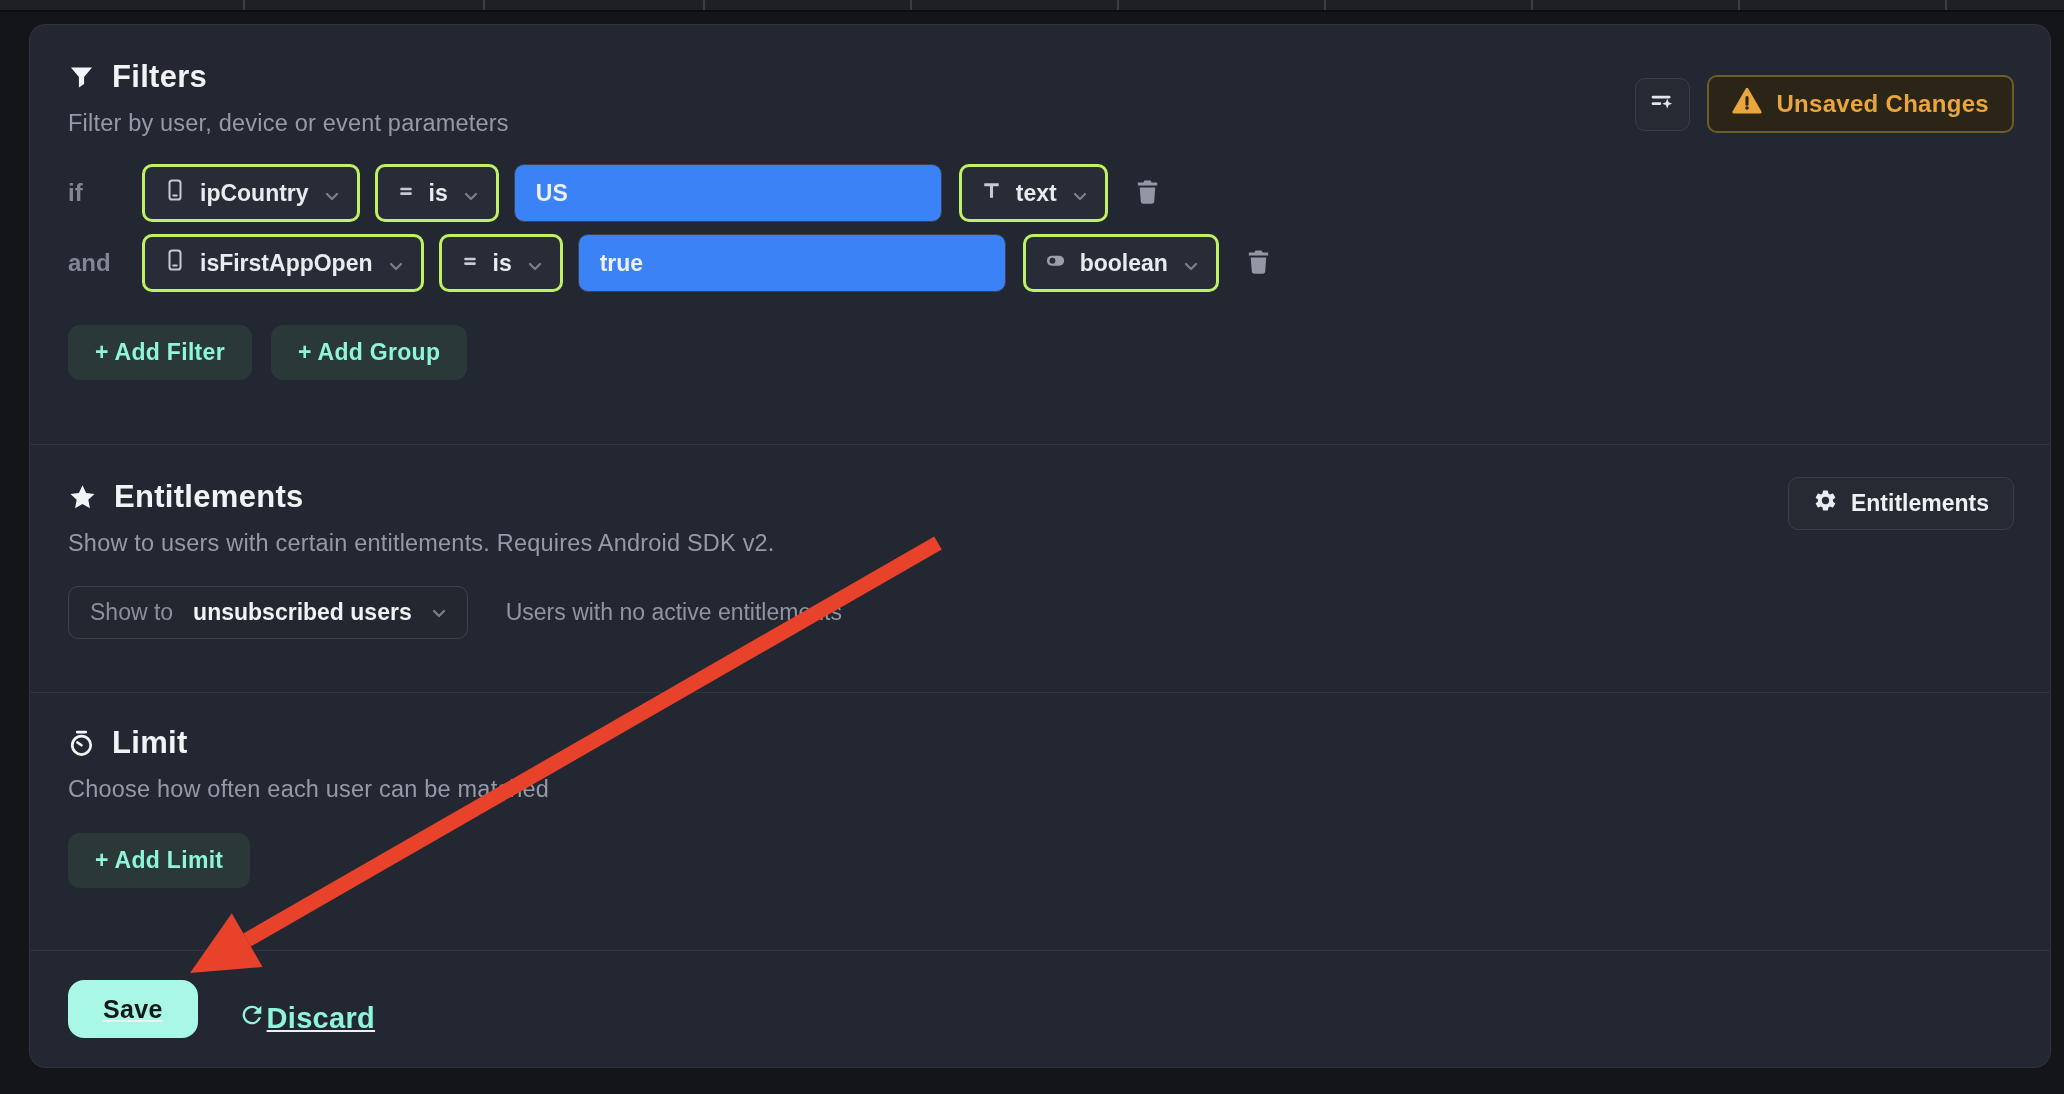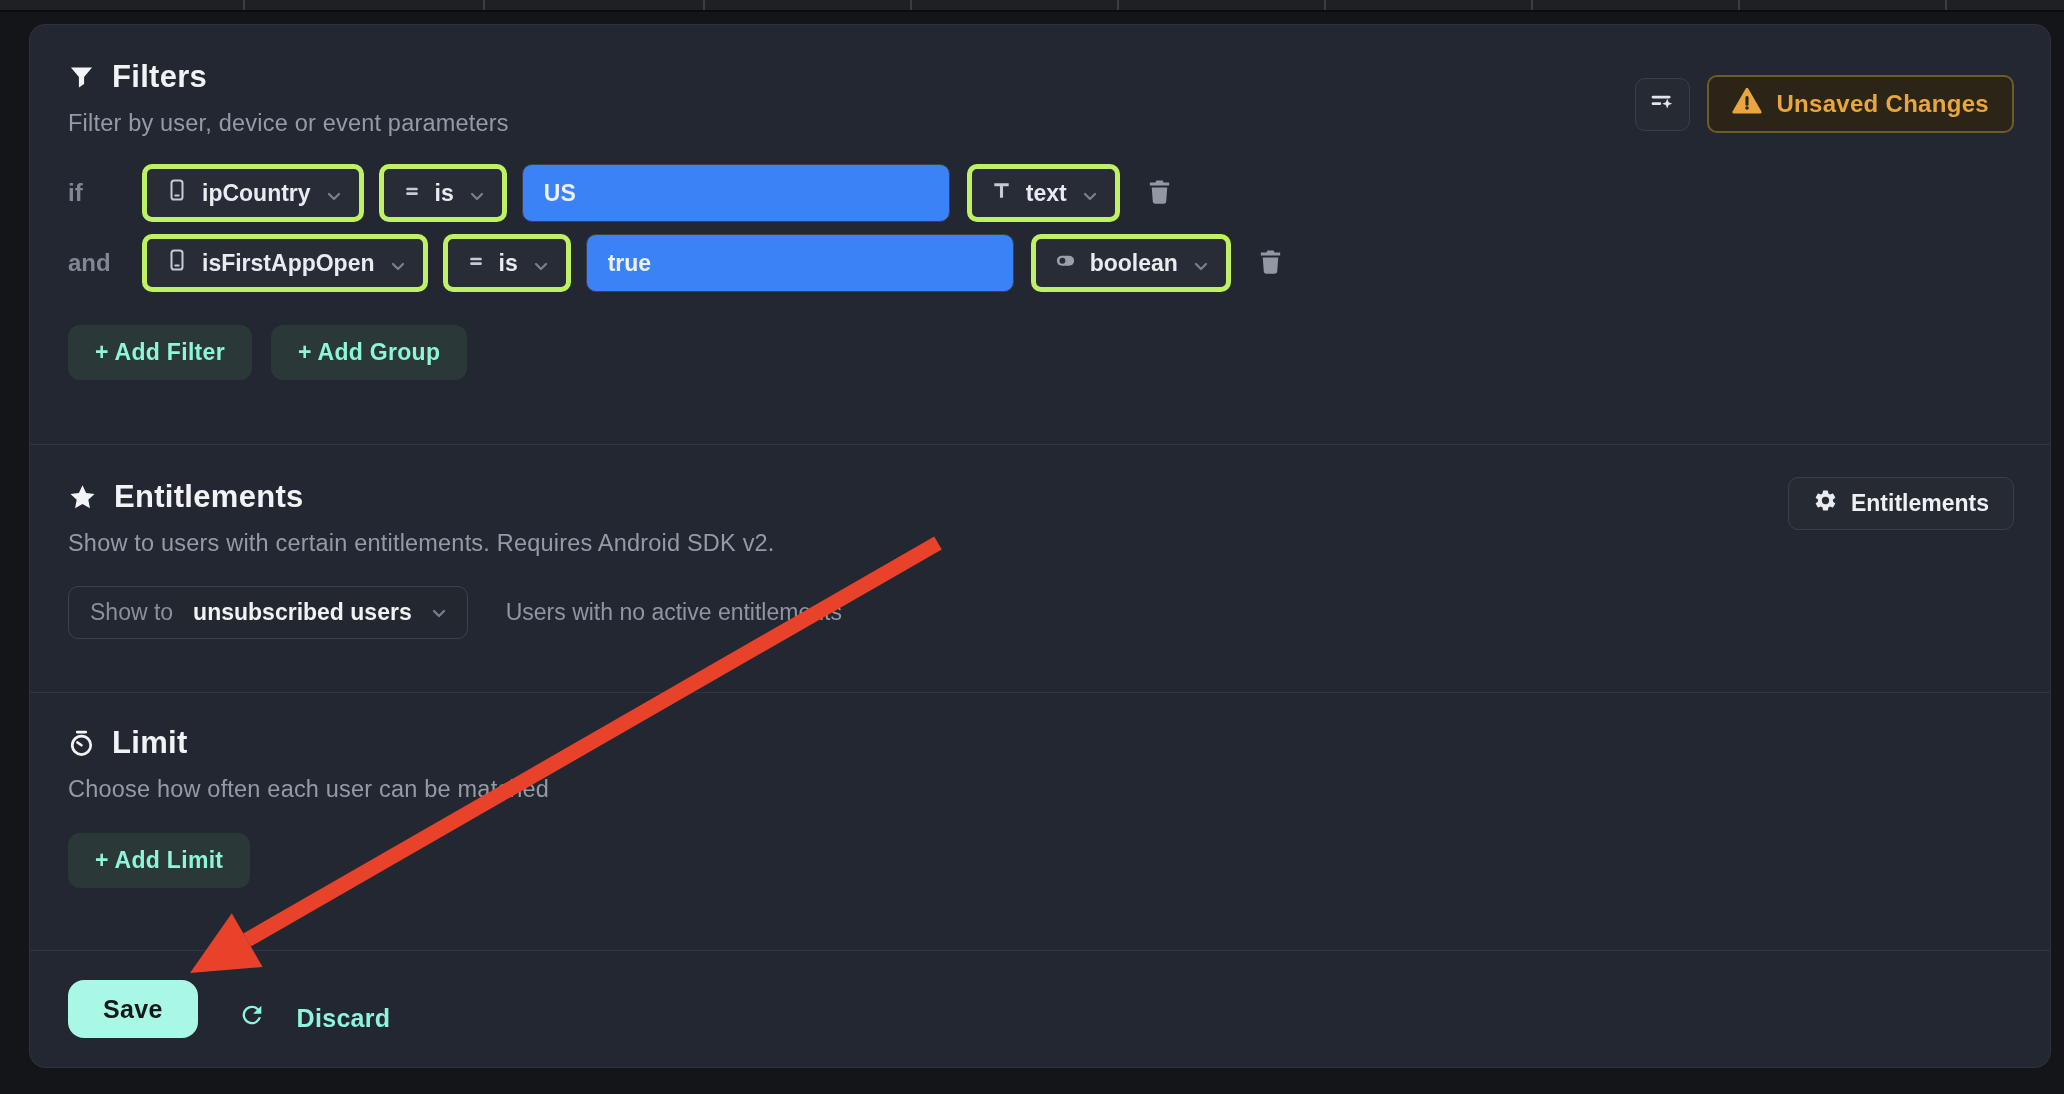--- a/index.html
+++ b/index.html
@@ -48,21 +48,21 @@
     border: 2px solid #6e5b2b; background: #2a2517;
     display: flex; align-items: center; gap: 14px;
     color: #eaa63e; font-size: 24px; font-weight: 700; letter-spacing: 0.3px;
   }
 
   
   .frows { margin-top: 27px; }
   .frow { display: flex; align-items: center; margin-bottom: 12px; }
   .conj { width: 74px; flex: none; font-size: 24px; font-weight: 700; color: #818792; }
   .pill {
-    height: 58px; border-radius: 10px; border: 5px solid #bef264; background: #272c36;
+    height: 58px; border-radius: 10px; border: 3px solid #bef264; background: #272c36;
     display: flex; align-items: center; gap: 13px; padding: 0 18px;
     color: #e9ebef; font-size: 23px; font-weight: 600; cursor: pointer; margin-right: 15px;
   }
   .pill .chev { margin-left: 3px; }
   .vinput {
     height: 58px; width: 428px; border-radius: 10px; border: 1px solid #3c414c;
     background: #3b82f6; color: #eef0f3; font-size: 23px; font-weight: 600;
     padding: 0 21px; margin-right: 17px; outline: none;
     font-family: "Liberation Sans", "DejaVu Sans", sans-serif;
   }
@@ -92,30 +92,30 @@
     display: flex; align-items: center; gap: 20px; padding: 0 21px; cursor: pointer;
   }
   .dd-label { color: #8a909b; font-size: 23px; }
   .dd-value { color: #f0f2f4; font-size: 23px; font-weight: 700; }
   .helper { margin-left: 38px; color: #9096a1; font-size: 23px; }
 
   
   .limit-add { margin-top: 30px; }
 
   
-  .actions { flex: 1; display: flex; align-items: center; padding: 0 38px; gap: 40px; }
+  .actions { flex: 1; display: flex; align-items: center; padding: 0 38px; gap: 40px; text-decoration: underline; }
   .save-btn {
     height: 58px; padding: 0 35px; border: none; border-radius: 16px;
     background: #a9f8e6; color: #14171b; font-size: 25px; font-weight: 700;
     cursor: pointer; letter-spacing: 0.3px;
     font-family: "Liberation Sans", "DejaVu Sans", sans-serif;
   }
   .discard-btn {
-    display: flex; align-items: center; gap: 31px; background: none; border: none; cursor: pointer;
-    color: #8ef5da; font-size: 25px; font-weight: 700; letter-spacing: 0.3px;
+    display: flex; align-items: center; gap: 1px; background: none; border: none; cursor: pointer;
+    color: #8ef5da; font-size: 29px; font-weight: 700; letter-spacing: 0.3px;
     font-family: "Liberation Sans", "DejaVu Sans", sans-serif;
     margin-top: 18px;
   }
 
   
   .arrow-overlay { position: absolute; left: 0; top: 0; width: 2064px; height: 1094px; pointer-events: none; }
 </style>
 </head>
 <body>
 

